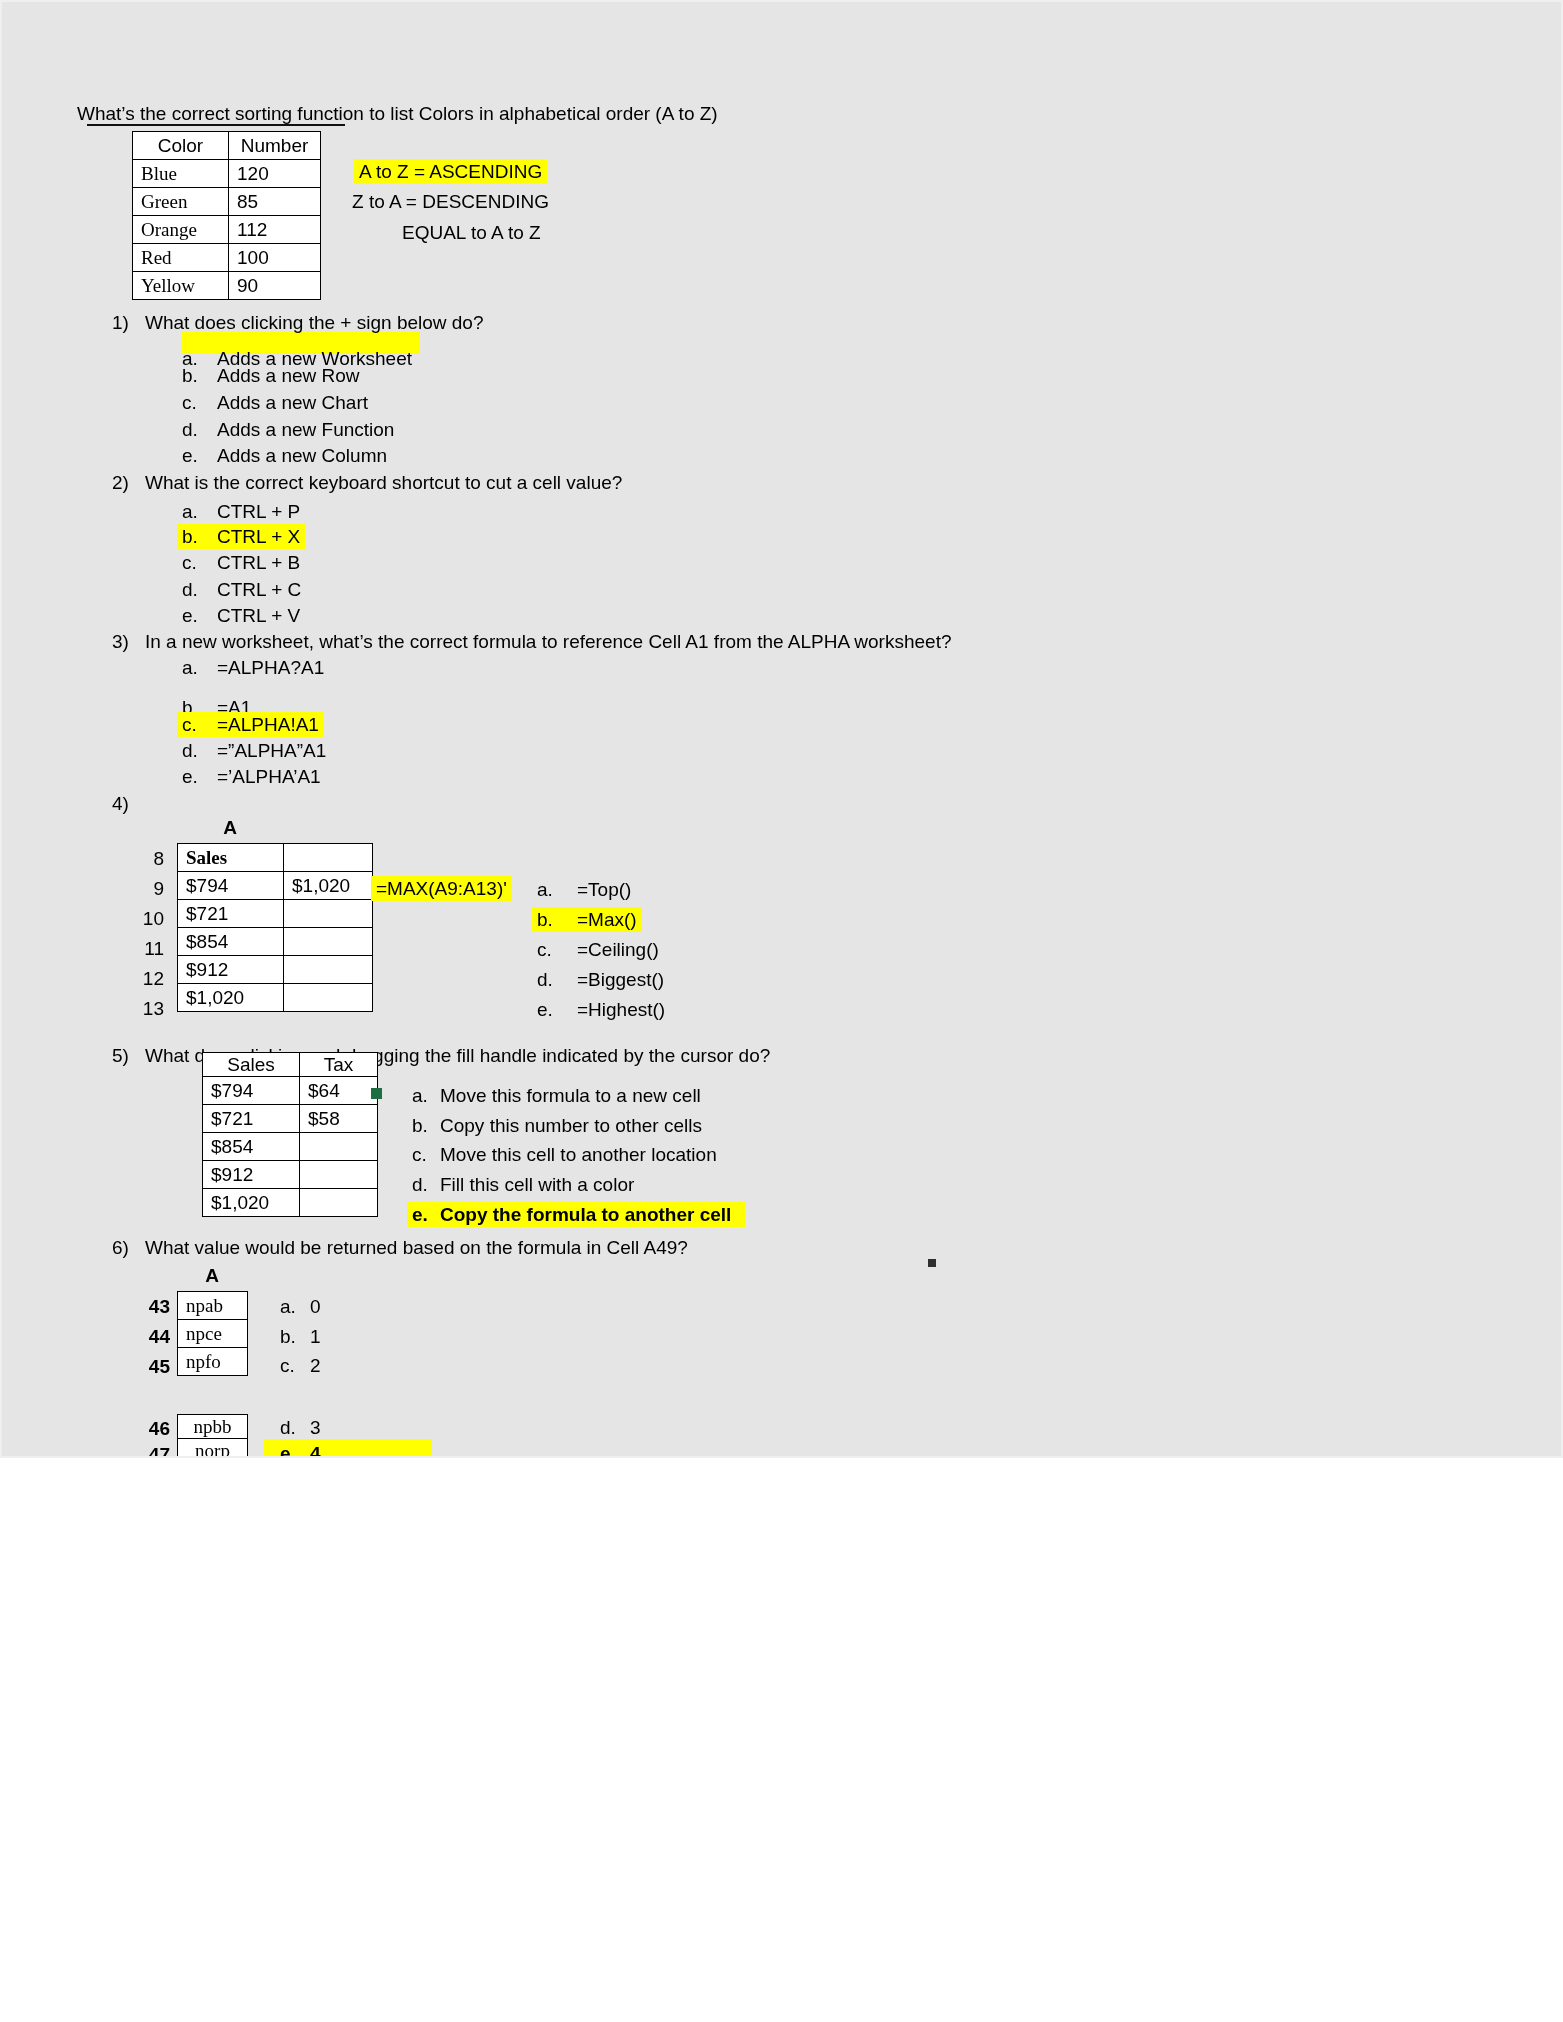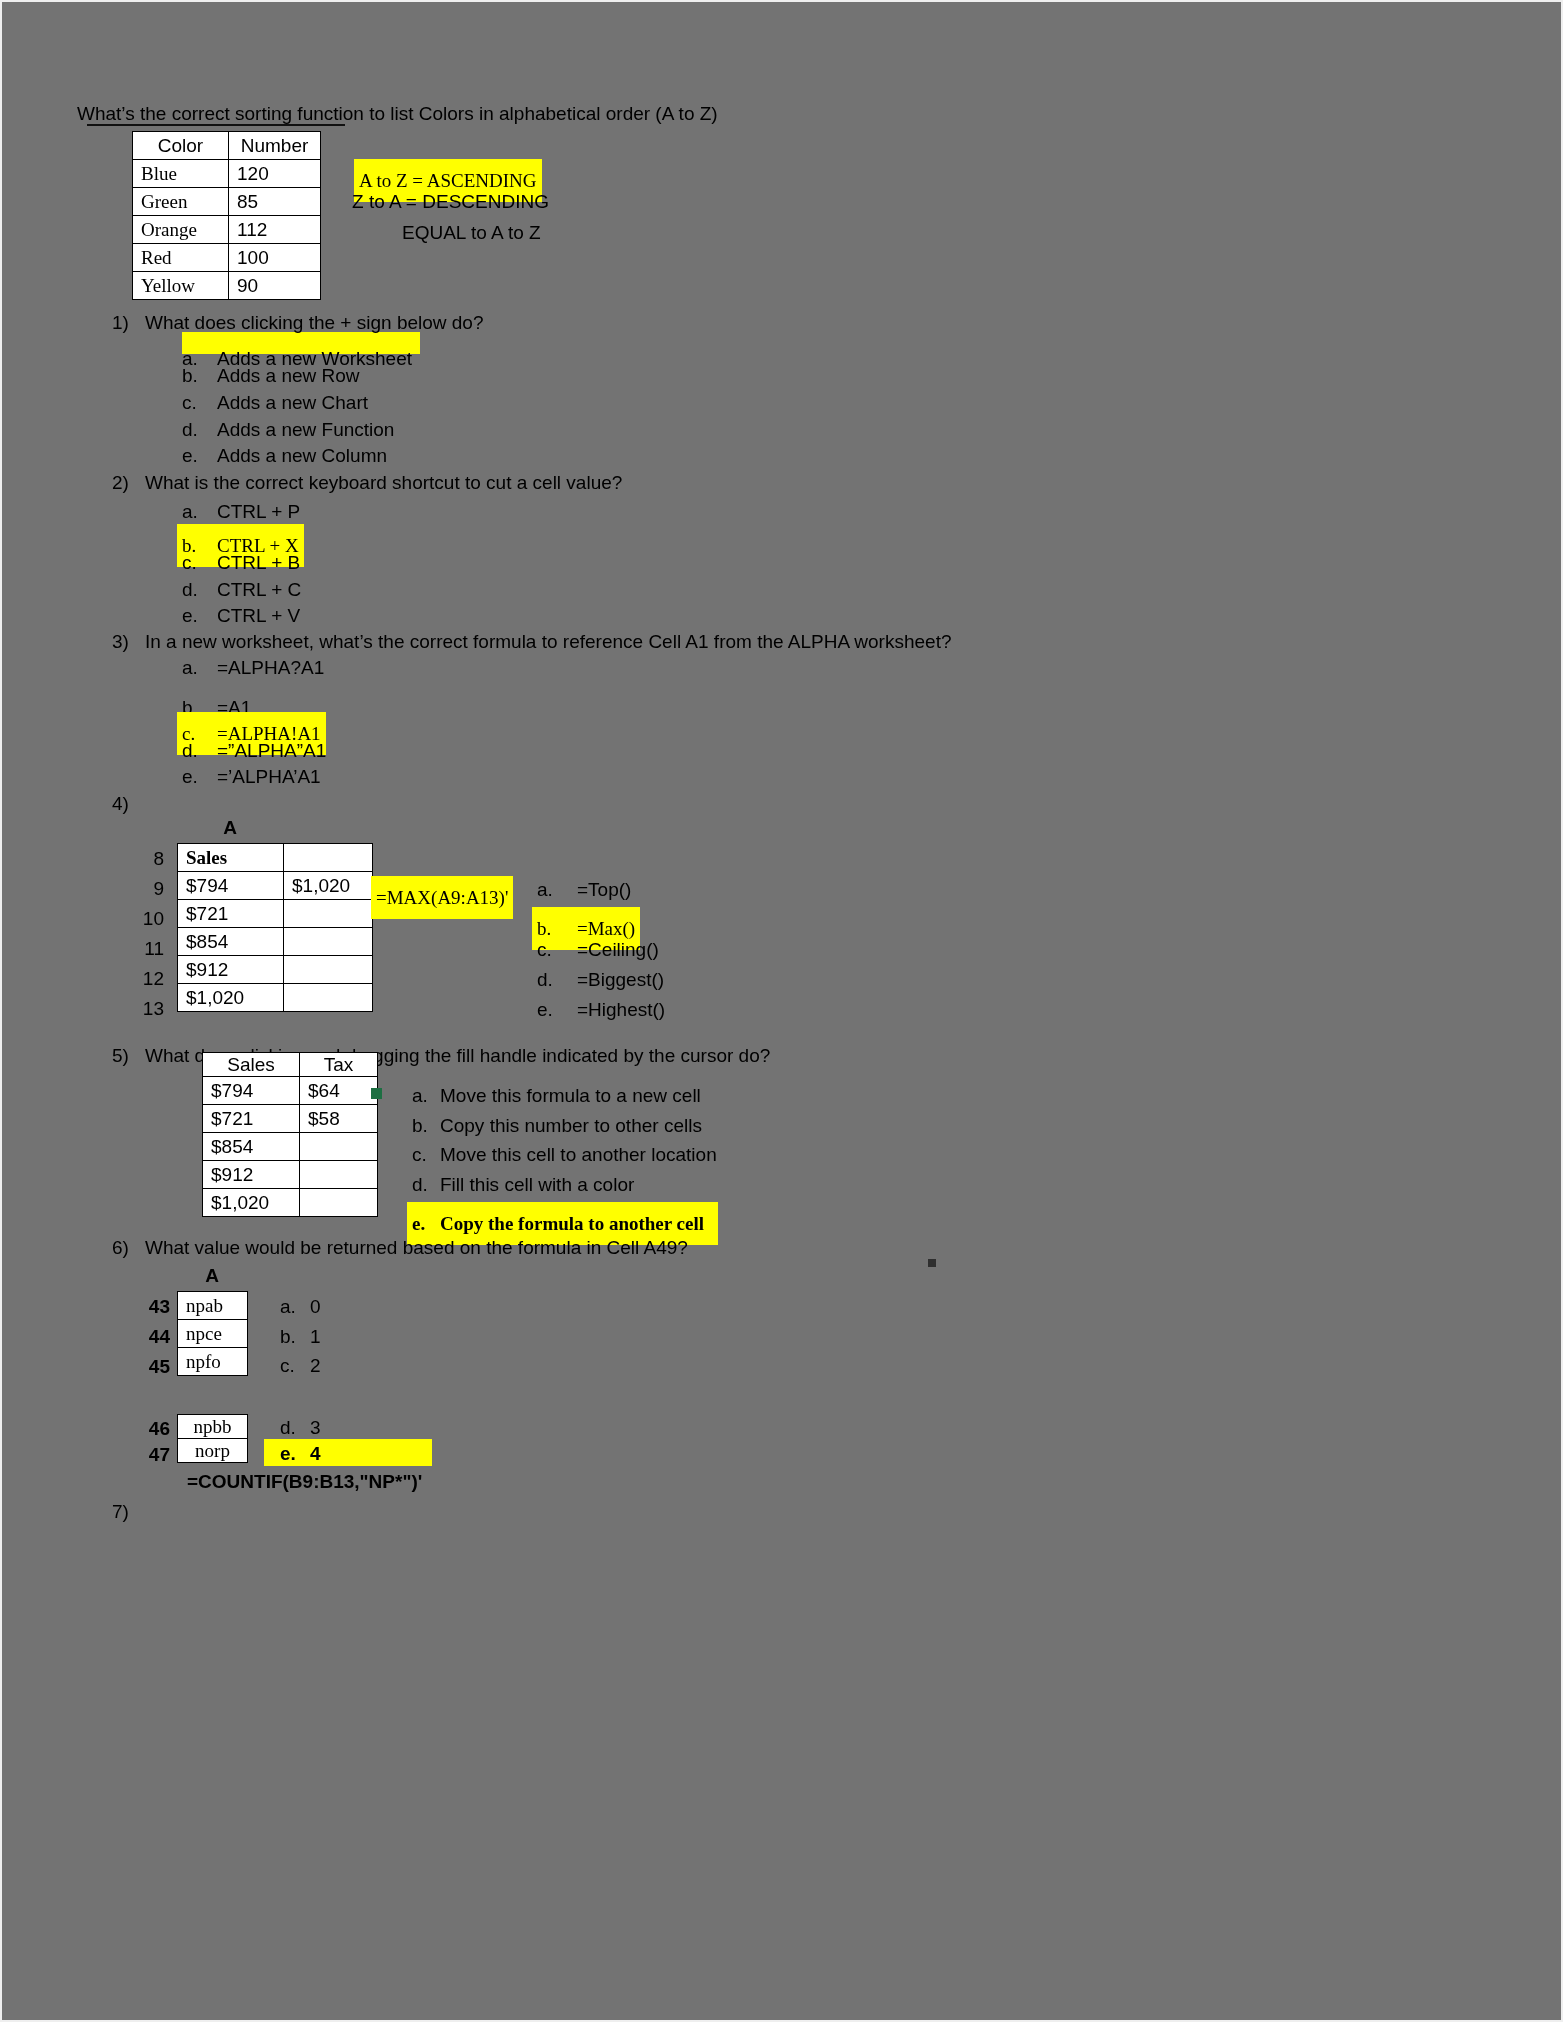--- a/index.html
+++ b/index.html
@@ -1,32 +1,32 @@
 <!DOCTYPE html>
 <html style="--hl: #ffff00; --green: #1d6f42; --dot: #2f2f2f;"><head>
 <meta charset="utf-8">
 <style>
   * { margin:0; padding:0; box-sizing:border-box; }
   html,body { background:#ffffff; }
   body { font-family:"Liberation Sans", sans-serif; color:#000; }
   .page {
-    position:relative; width:1563px; height:2022px; background:#737373;
+    position:relative; width:1563px; height:1458px; background:#e5e5e5;
     border:2px solid #efefef; border-radius:0; overflow:hidden;
   }
   .line, .opt, .qnum, .qtext, .rownum, .collabel, .formula {
     position:absolute; font-size:19px; line-height:23px; white-space:nowrap; z-index:2;
   }
   .qtext { }
   .opt { display:flex; align-items:baseline; }
   .opt .letter { flex:0 0 auto; }
   .l35 .letter { width:35px; }
   .l40 .letter { width:40px; }
   .l30 .letter { width:30px; }
   .l28 .letter { width:28px; }
-  .hl { background:var(--hl); padding:10px 5px; margin:-1px -5px;font-family:Liberation Serif, serif; }
+  .hl { background:var(--hl); padding:1px 5px; margin:-1px -5px; }
   .hl-bar { position:absolute; background:var(--hl); z-index:1; }
   .bold { font-weight:bold; }
   table.grid { position:absolute; border-collapse:collapse; table-layout:fixed; z-index:2; background:#fff; }
   .grid th, .grid td { border:1.6px solid #000; font-size:19px; padding:0 8px; height:28px; }
   .grid th { font-weight:normal; text-align:center; }
   .sheet td { border-width:1.9px; }
   td.l { text-align:left;font-family:Liberation Serif, serif; }
   td.r { text-align:left; }
   td.short { height:24px;text-align:center; }
   .hdr th { height:24px; }

